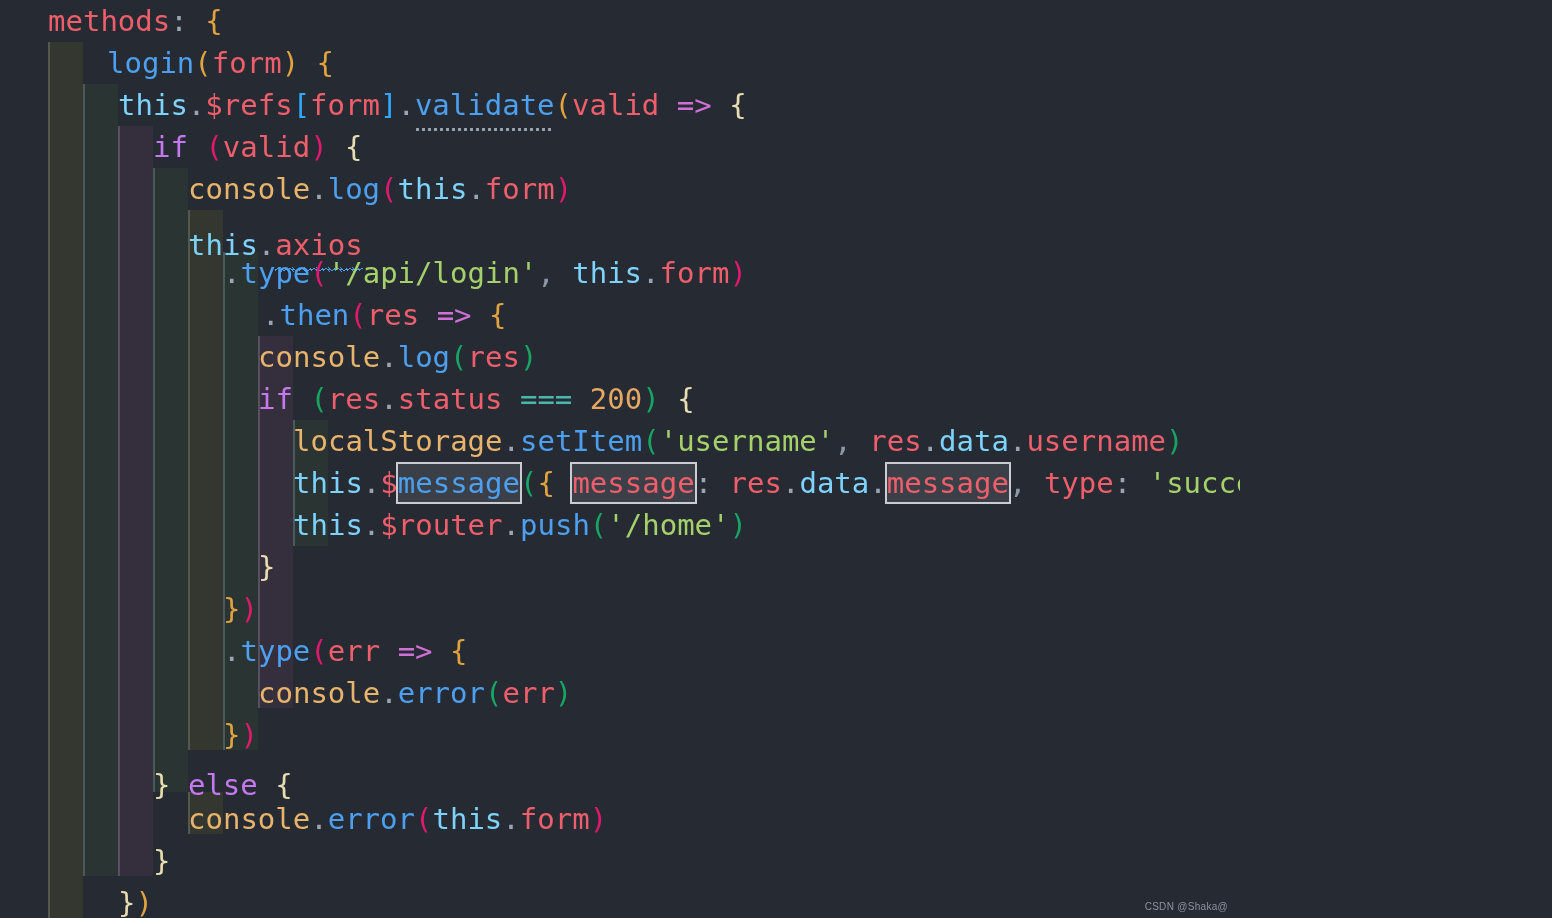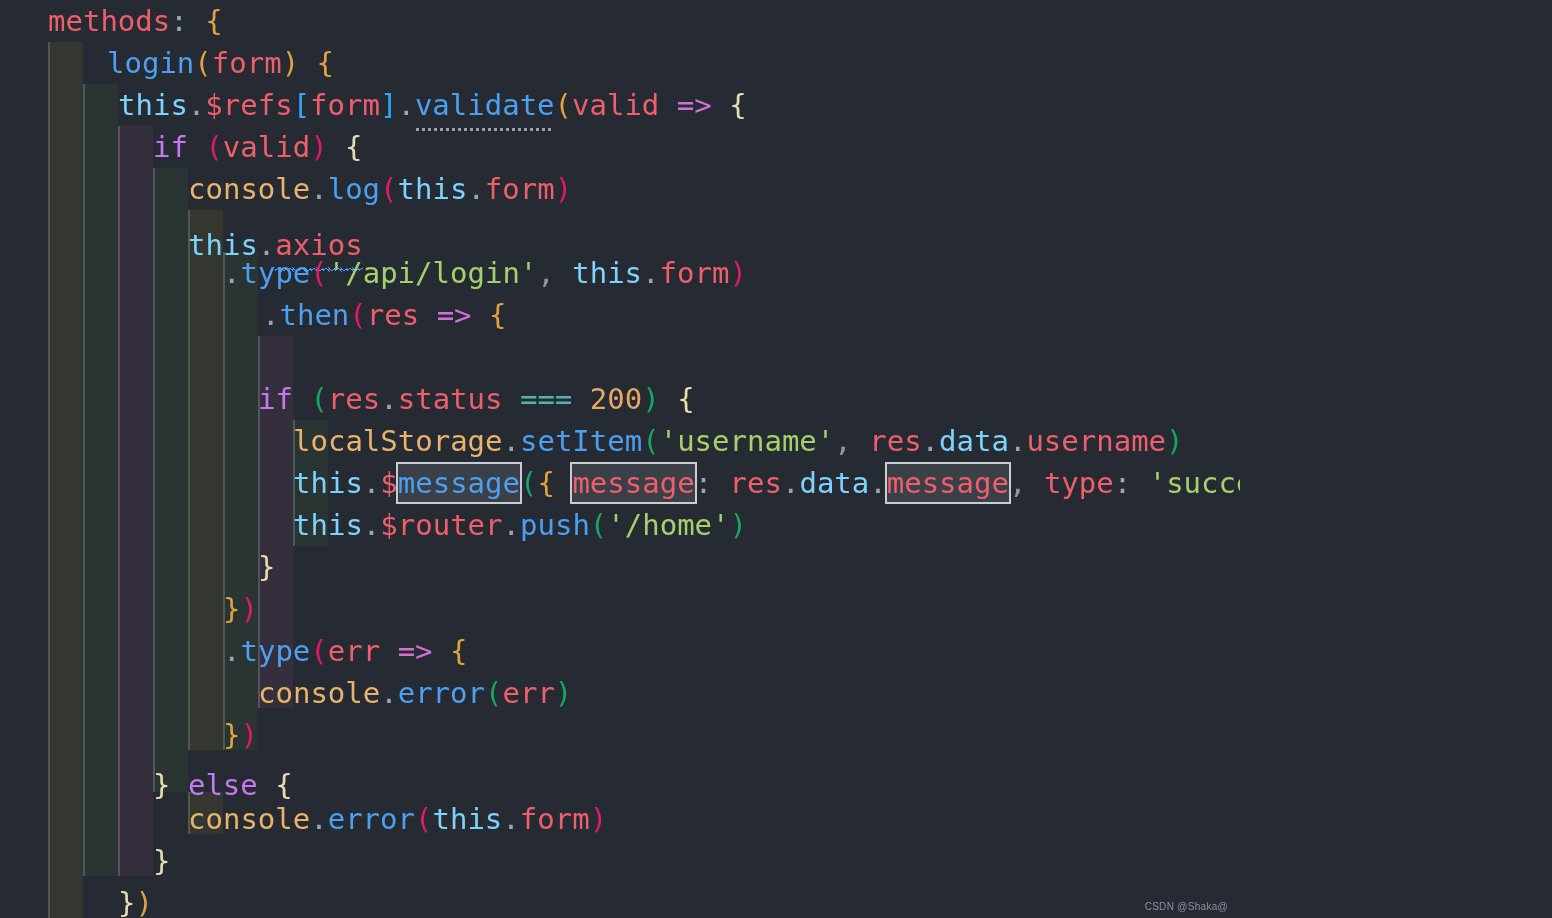--- a/index.html
+++ b/index.html
@@ -151,20 +151,21 @@
     <div class="line" style="top:126px; left:153px;"><span class="t-kw">if</span> <span class="b2">(</span><span class="t-prop">valid</span><span class="b2">)</span> <span class="b5">{</span></div>
 
     <div class="line" style="top:168px; left:188px;"><span class="t-obj">console</span><span class="t-punc">.</span><span class="t-fn">log</span><span class="b2">(</span><span class="t-var">this</span><span class="t-punc">.</span><span class="t-prop">form</span><span class="b2">)</span></div>
 
     <div class="line" style="top:224px; left:188px;"><span class="t-var">this</span><span class="t-punc">.</span><span class="squiggle t-prop">axios</span></div>
 
     <div class="line" style="top:252px; left:223px;"><span class="t-punc">.</span><span class="t-fn">type</span><span class="b2">(</span><span class="t-str">'/api/login'</span><span class="t-comma">,</span> <span class="t-var">this</span><span class="t-punc">.</span><span class="t-prop">form</span><span class="b2">)</span></div>
 
     <div class="line" style="top:294px; left:223px;margin-left:39px;"><span class="t-punc">.</span><span class="t-fn">then</span><span class="b2">(</span><span class="t-prop">res</span> <span class="t-arrow">=&gt;</span> <span class="b1">{</span></div>
 
+    <div class="line" style="top:336px; left:258px;"><span class="t-obj">console</span><span class="t-punc">.</span><span class="t-fn">log</span><span class="b3">(</span><span class="t-prop">res</span><span class="b3">)</span></div>
 
     <div class="line" style="top:378px; left:258px;"><span class="t-kw">if</span> <span class="b3">(</span><span class="t-prop">res</span><span class="t-punc">.</span><span class="t-prop">status</span> <span class="t-op">===</span> <span class="t-num">200</span><span class="b3">)</span> <span class="b5">{</span></div>
 
     <div class="line" style="top:420px; left:293px;"><span class="t-obj">localStorage</span><span class="t-punc">.</span><span class="t-fn">setItem</span><span class="b3">(</span><span class="t-str">'username'</span><span class="t-comma">,</span> <span class="t-prop">res</span><span class="t-punc">.</span><span class="t-var">data</span><span class="t-punc">.</span><span class="t-prop">username</span><span class="b3">)</span></div>
 
     <div class="line" style="top:462px; left:293px;"><span class="t-var">this</span><span class="t-punc">.</span><span class="t-prop">$</span><span class="hl t-fn">message</span><span class="b3">(</span><span class="b1">{</span> <span class="hl t-prop">message</span><span class="t-punc">:</span> <span class="t-prop">res</span><span class="t-punc">.</span><span class="t-var">data</span><span class="t-punc">.</span><span class="hl t-prop">message</span><span class="t-comma">,</span> <span class="t-prop">type</span><span class="t-punc">:</span> <span class="t-str">'success'</span> <span class="b1">}</span><span class="b3">)</span></div>
 
     <div class="line" style="top:504px; left:293px;"><span class="t-var">this</span><span class="t-punc">.</span><span class="t-prop">$router</span><span class="t-punc">.</span><span class="t-fn">push</span><span class="b3">(</span><span class="t-str">'/home'</span><span class="b3">)</span></div>
 
     <div class="line" style="top:546px; left:258px;"><span class="b5">}</span></div>

